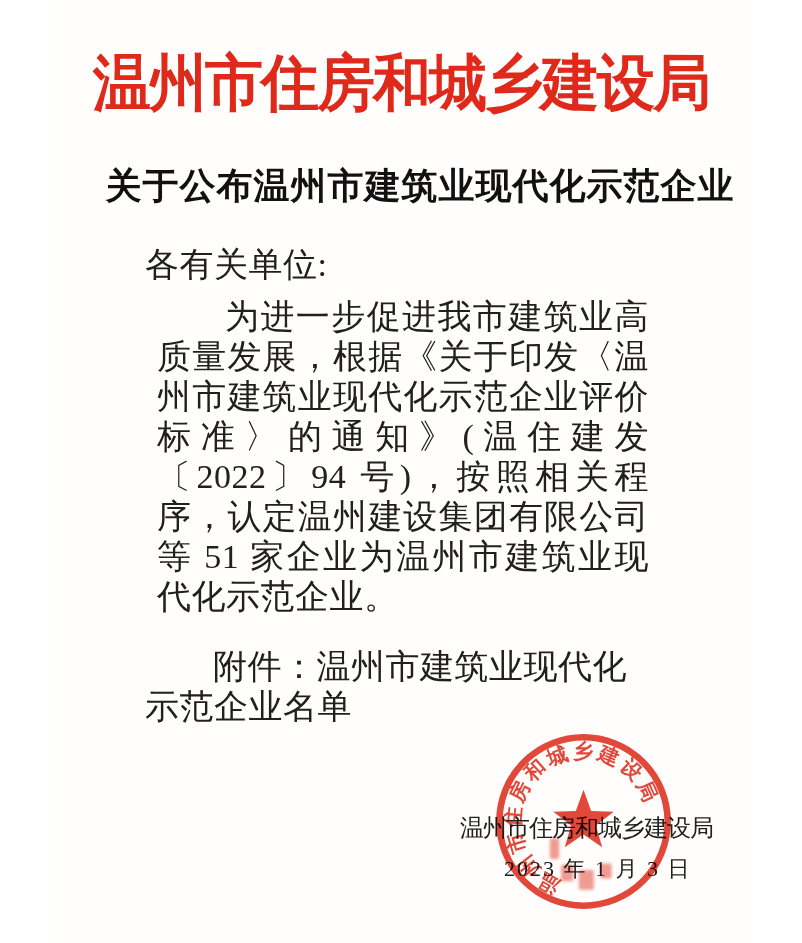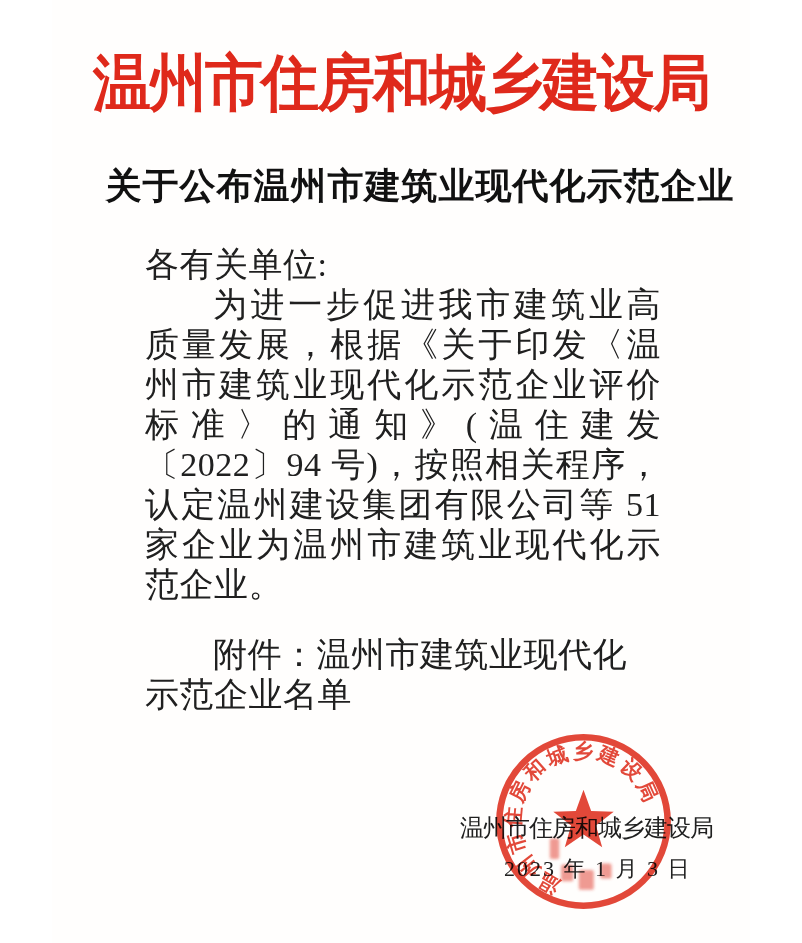--- a/index.html
+++ b/index.html
@@ -46,21 +46,21 @@
     margin: 34px 89px 0 93px;
     font-size: 34px;
     line-height: 40px;
     letter-spacing: 0.5px;
     color: #202020;
   }
   .salutation {
     text-align: left;
   }
   .para {
-    margin: 0;
+    margin: 12px;
     text-indent: 2em;
     text-align: justify;
     text-justify: inter-character;
   }
   .attachment {
     margin-top: 30px;
     text-indent: 2em;
   }
   
   .sig-agency {

